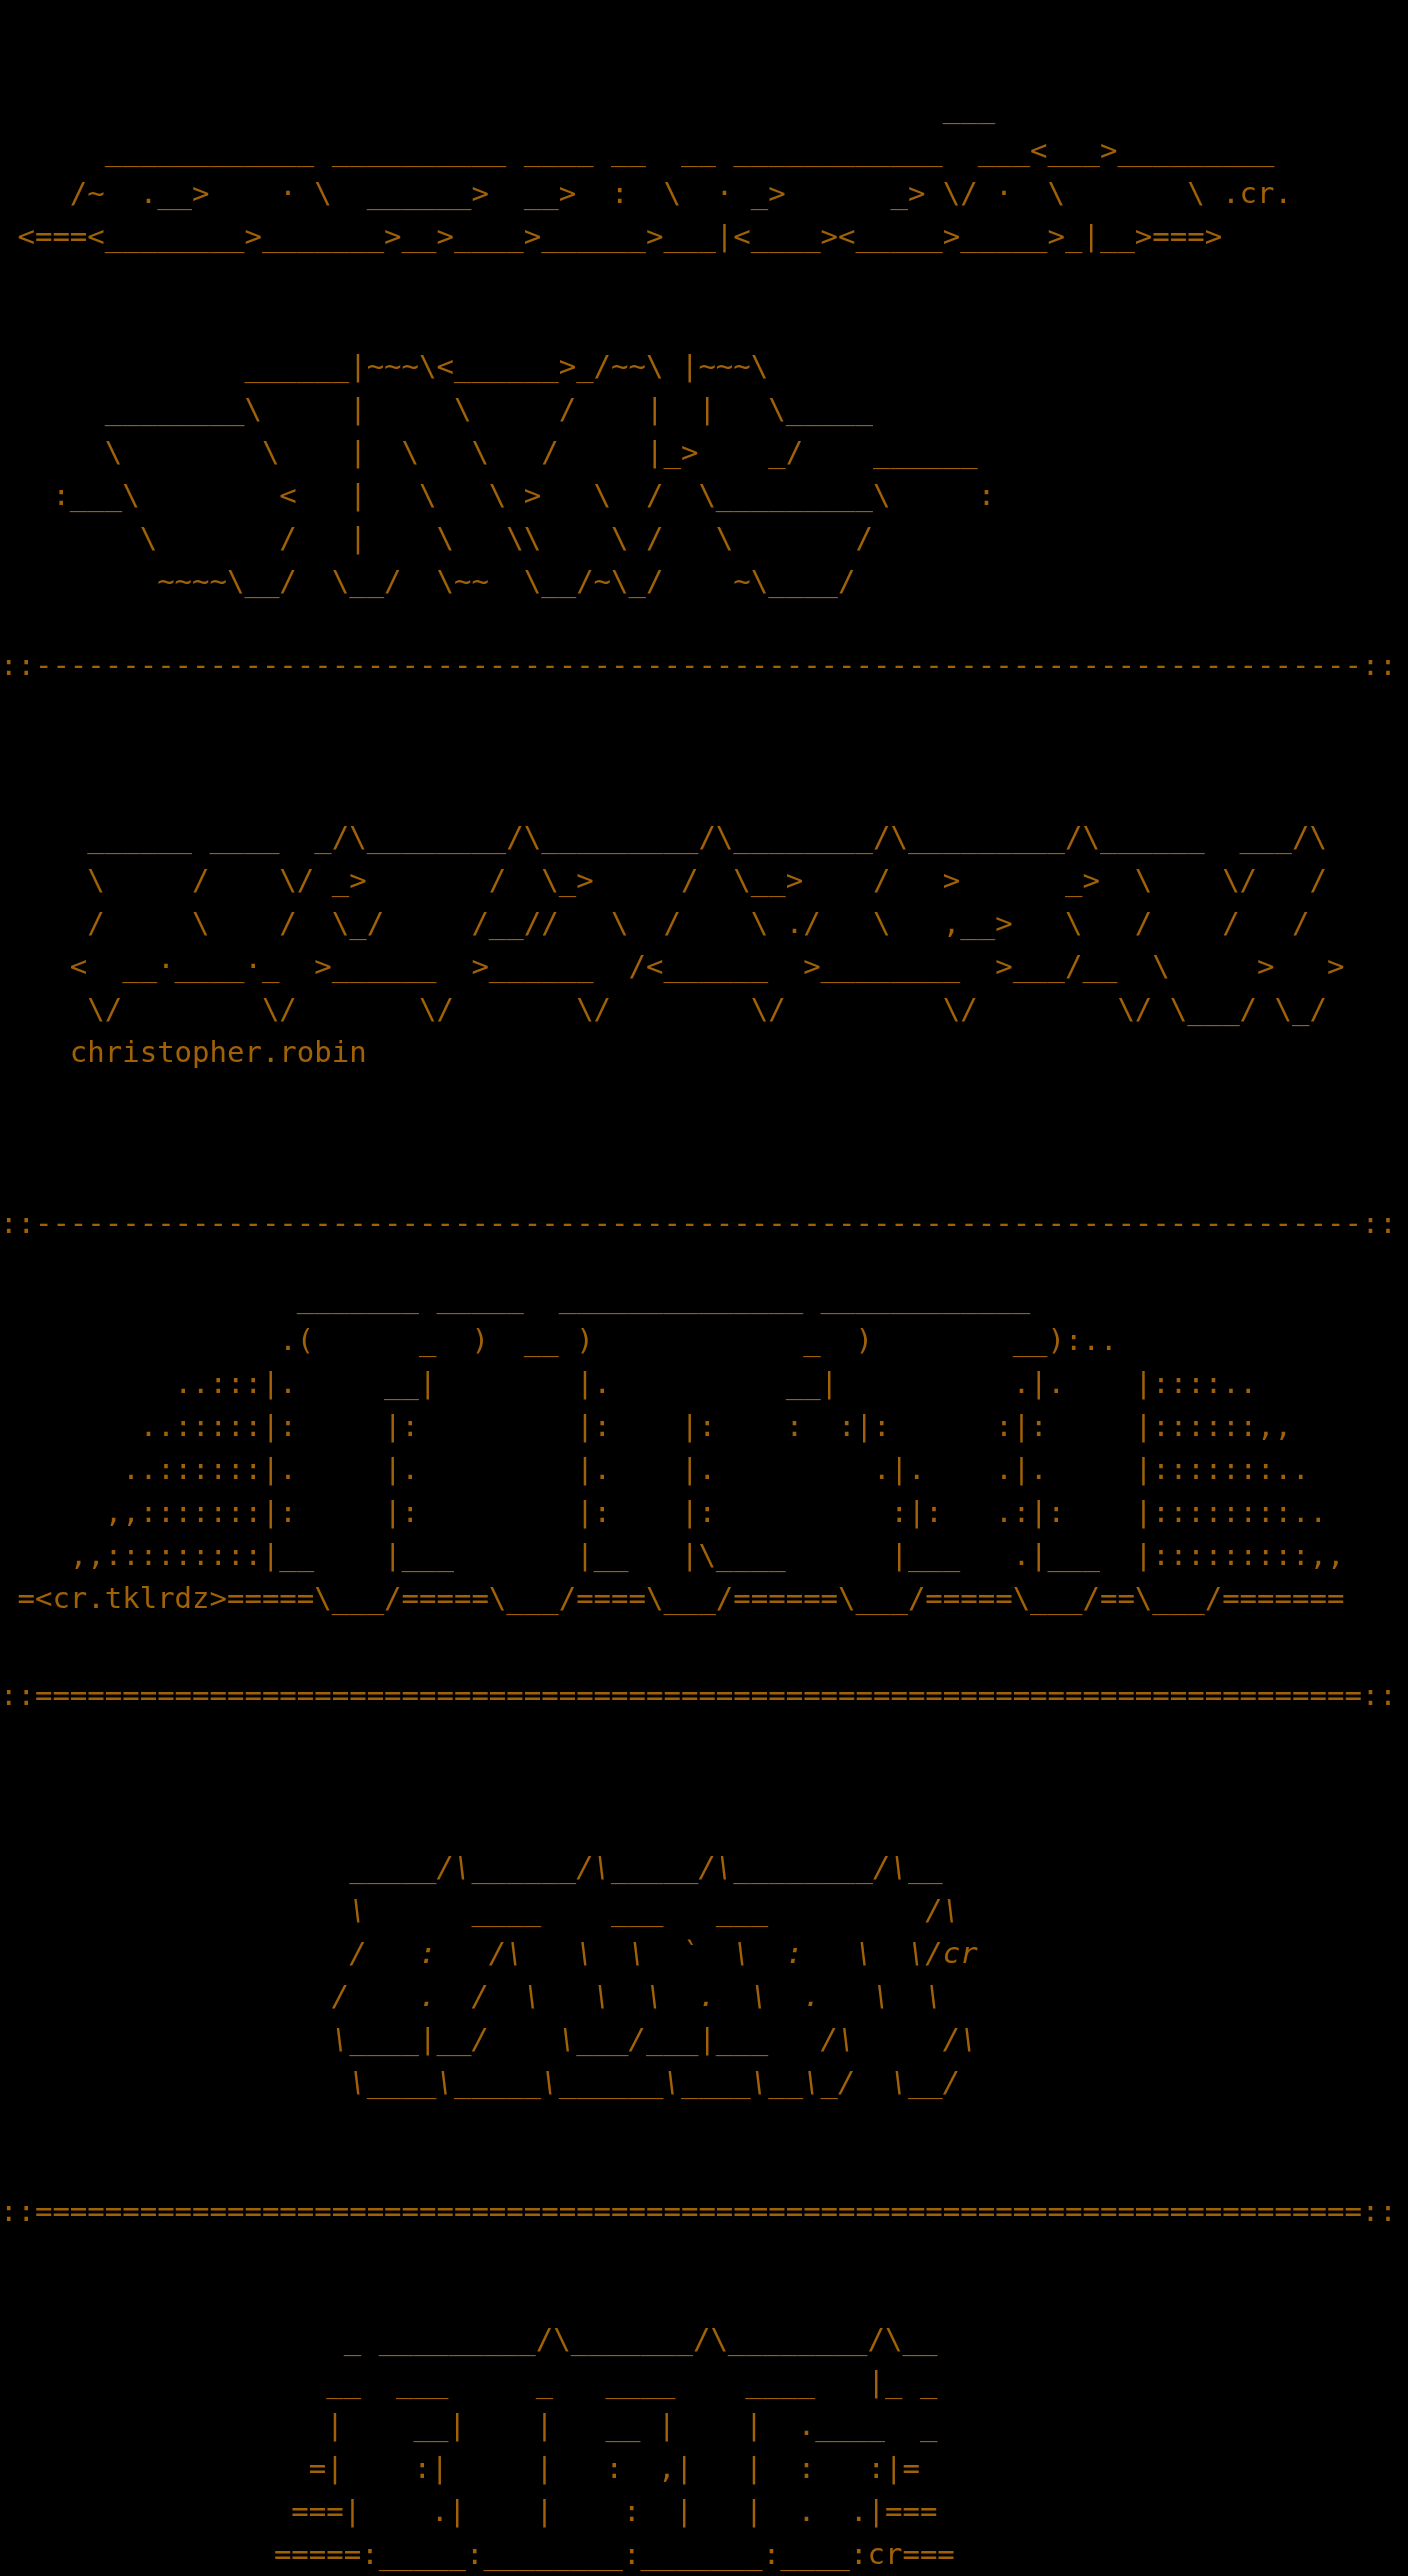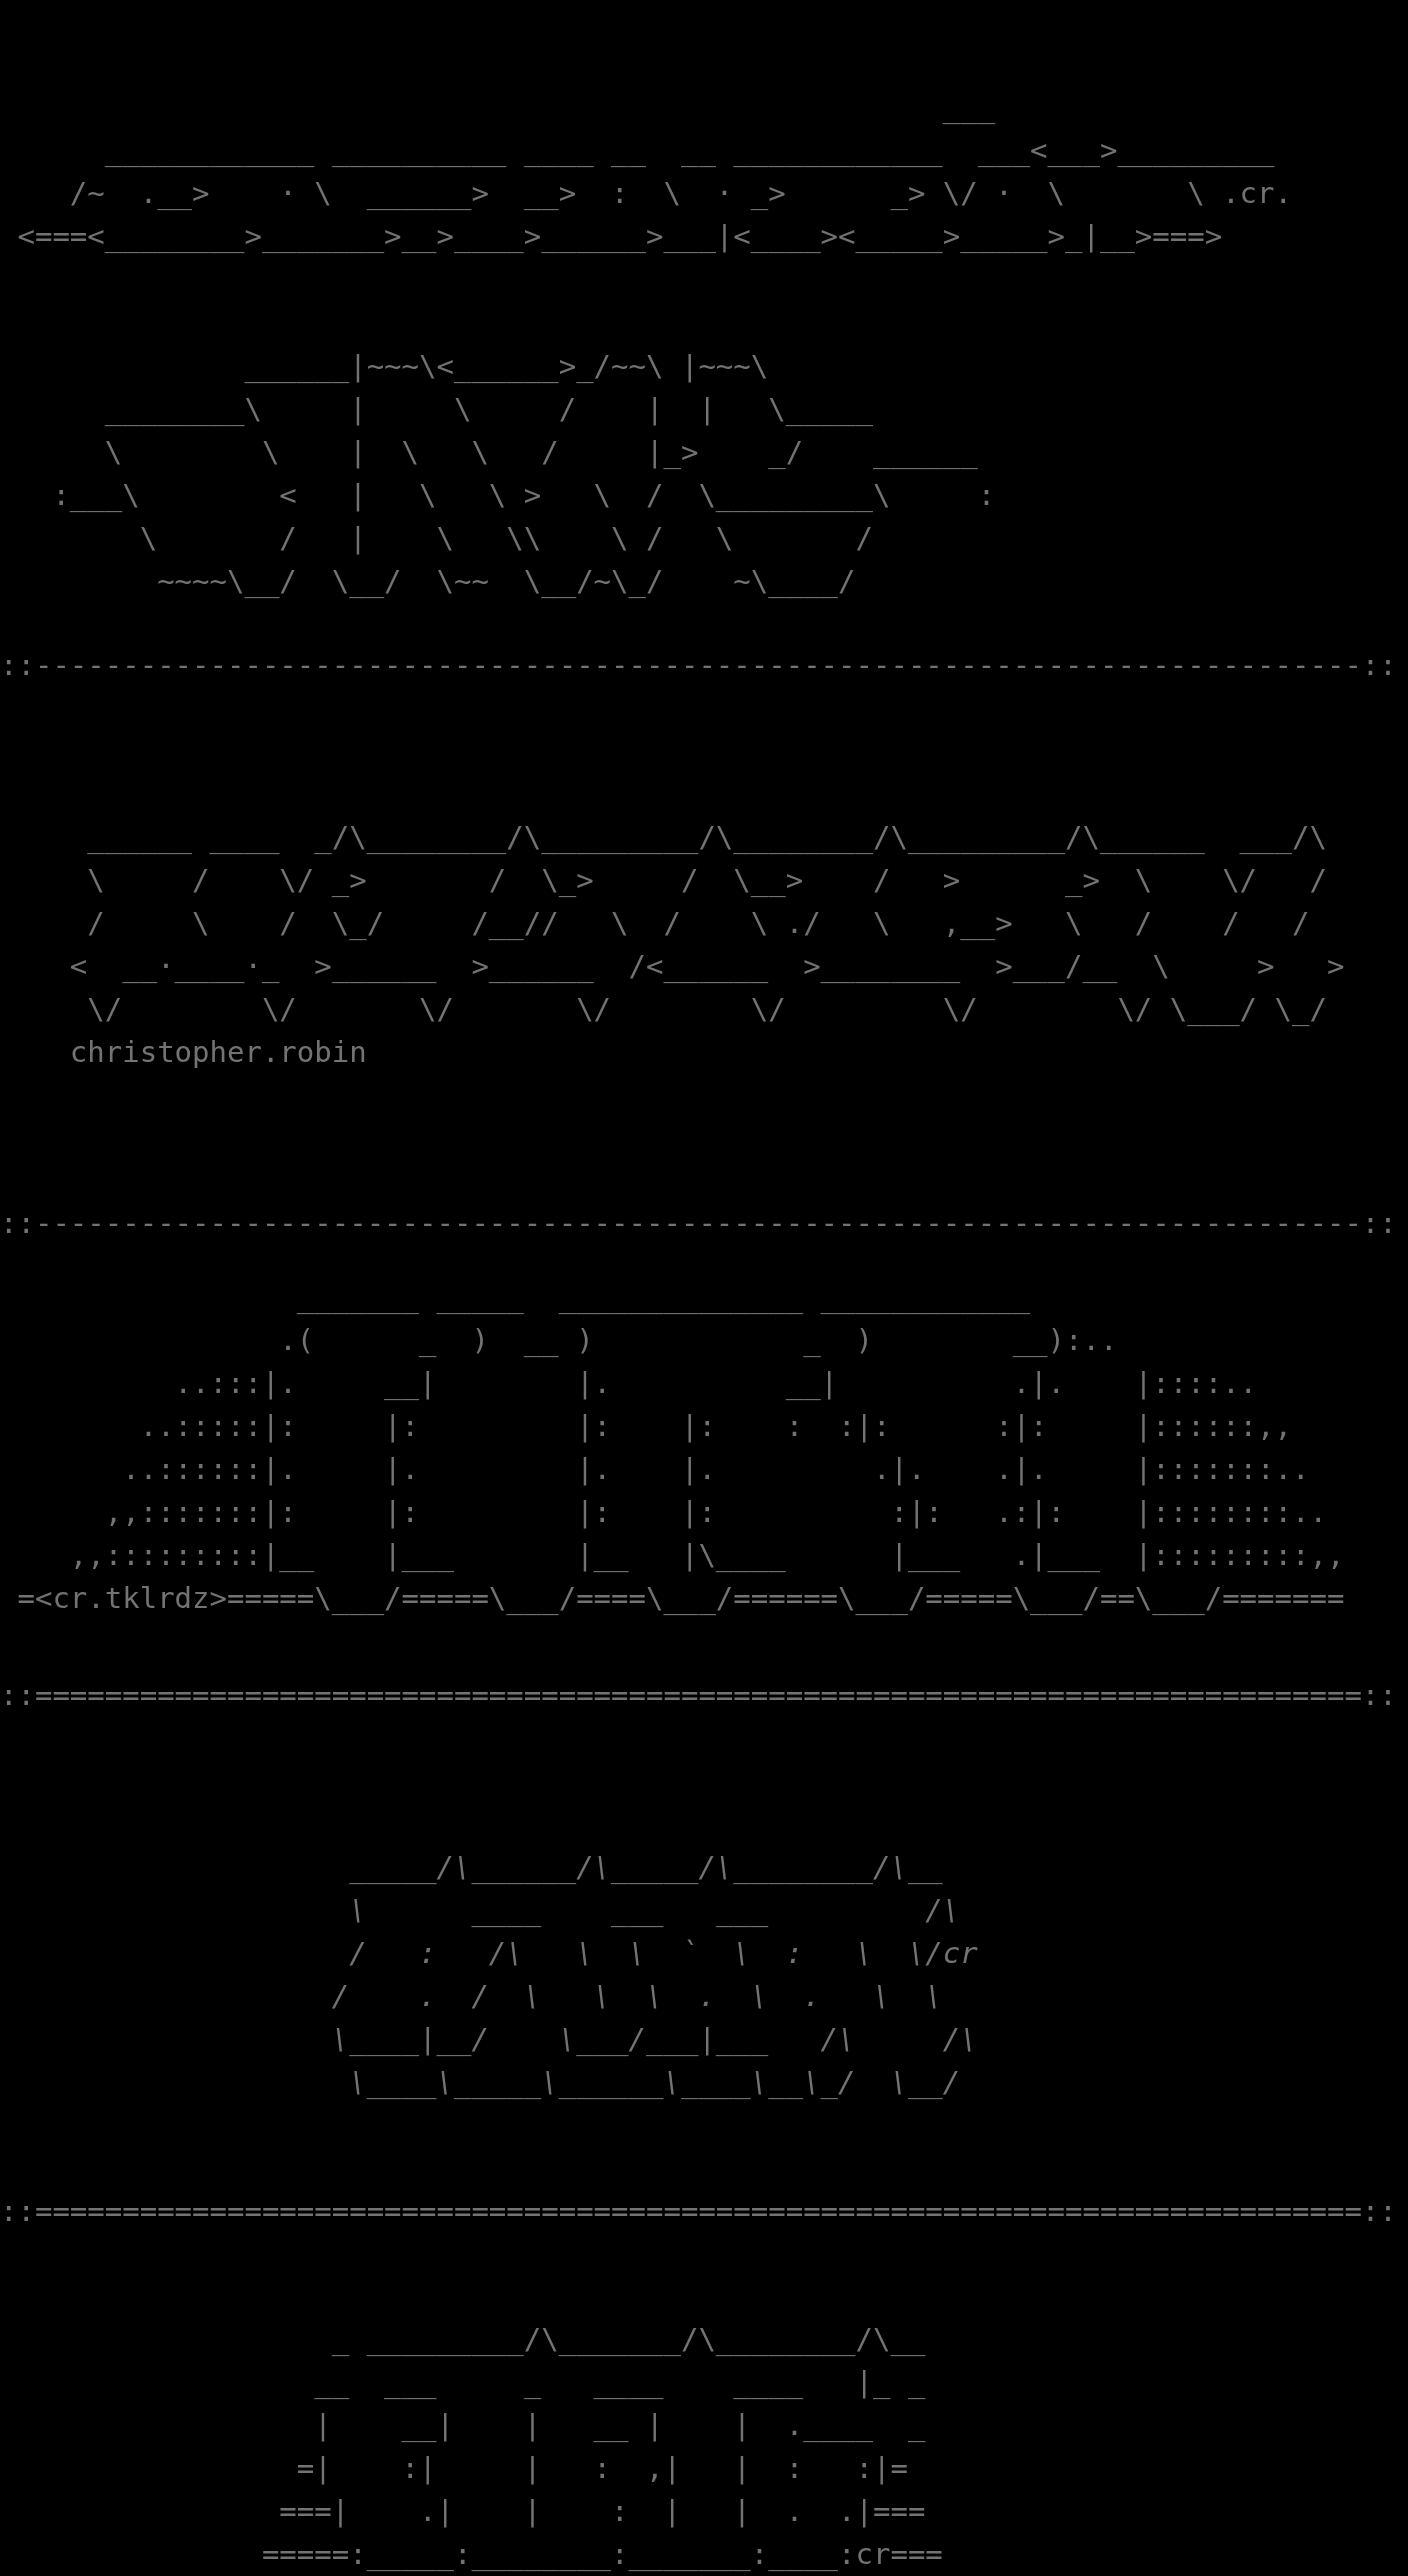--- a/index.html
+++ b/index.html
@@ -6,34 +6,34 @@
   body{
     width:1408px;height:2576px;
     background:#000000;
     position:relative;
     overflow:hidden;
   }
   .ascii{
     position:absolute;left:0;margin:0;
     font-family:"DejaVu Sans Mono","Liberation Mono",monospace;
     font-size:29px;line-height:43px;
-    color:#737373;
+    color:#a16207;
     white-space:pre;
     letter-spacing:0;
   }
   .banner      {top:86px;}
   .logo-cr     {top:345px;}
   .div1        {top:644px;}
   .wordmark    {top:816px;}
   .div2        {top:1202px;}
   .tklrdz      {top:1276px;}
   .div3        {top:1674px;}
   .logo-small  {top:1846px;font-style:italic;}
   .div4        {top:2190px;}
-  .logo-bottom {top:2318px;}
+  .logo-bottom {top:2318px;padding-left:12px;}
 </style>
 </head>
 <body>
 
 <pre class="ascii banner">                                                      ___
       ____________ __________ ____ __  __ ____________  ___&lt;___&gt;_________
     /~  .__&gt;    · \  ______&gt;  __&gt;  :  \  · _&gt;      _&gt; \/ ·  \       \ .cr.
  &lt;===&lt;________&gt;_______&gt;__&gt;____&gt;______&gt;___|&lt;____&gt;&lt;_____&gt;_____&gt;_|__&gt;===&gt;</pre>
 <pre class="ascii logo-cr">              ______|~~~\&lt;______&gt;_/~~\ |~~~\
       ________\     |     \     /    |  |   \_____

